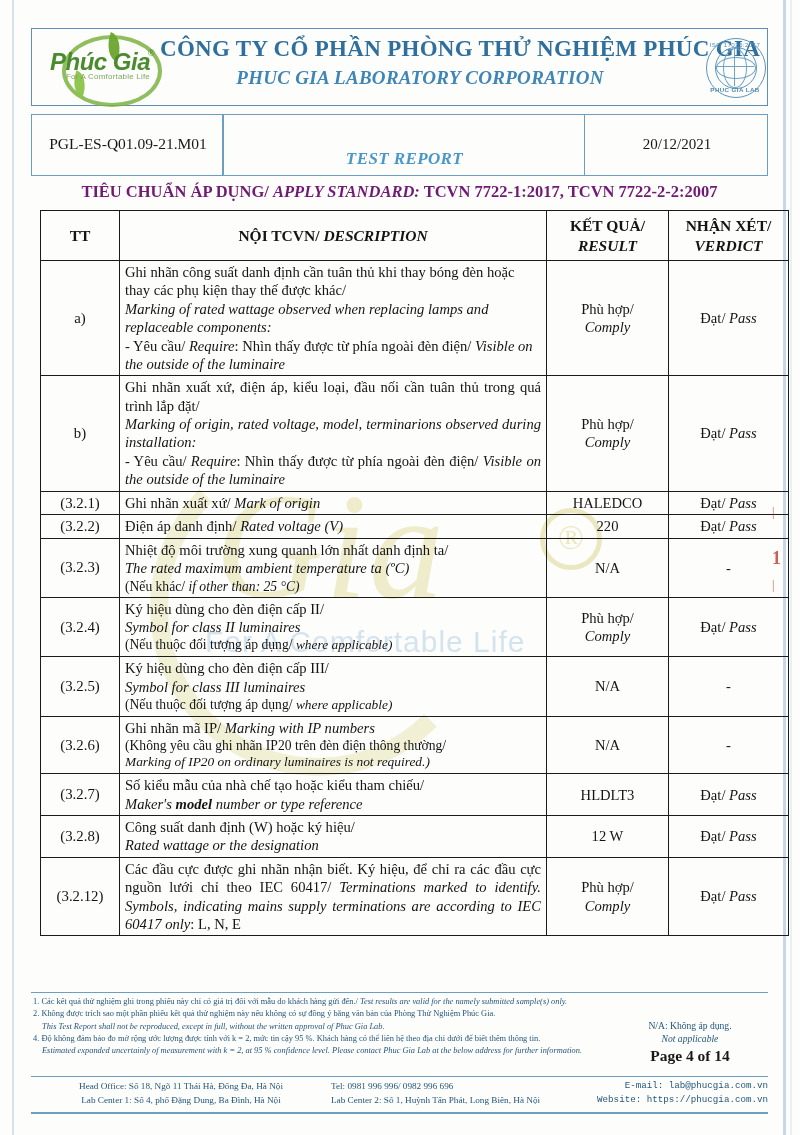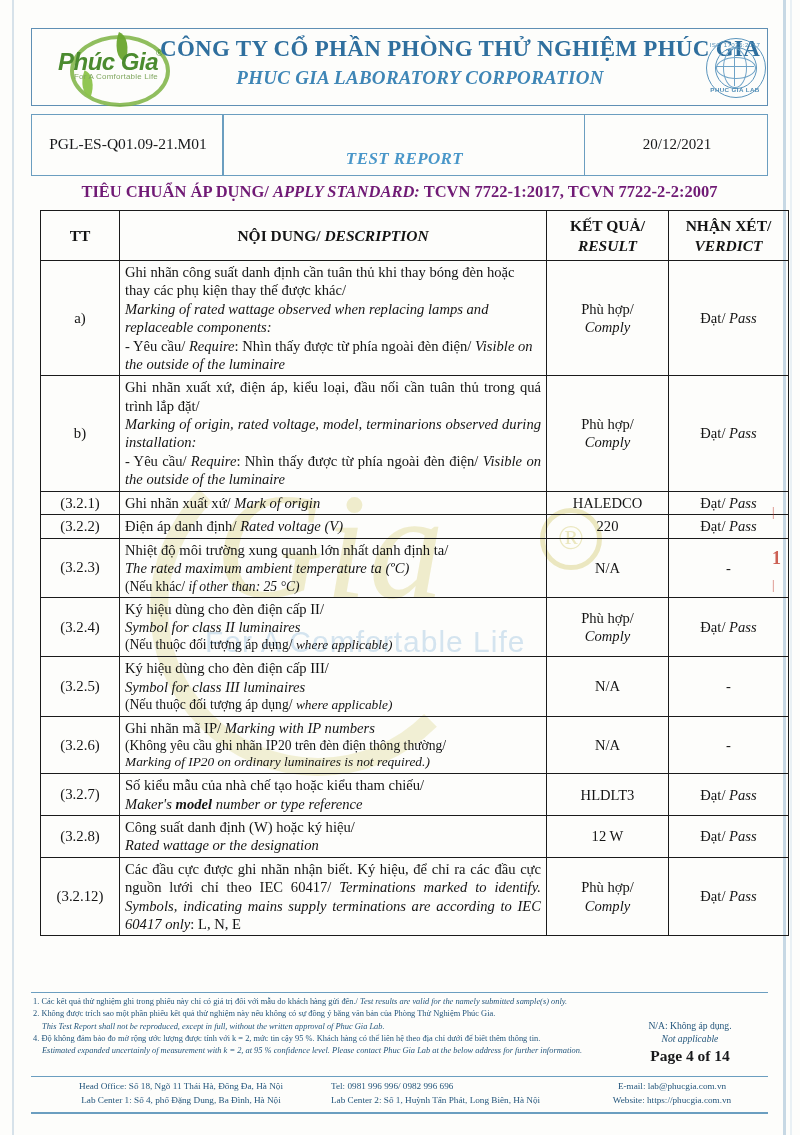--- a/index.html
+++ b/index.html
@@ -97,21 +97,21 @@
   .hdr-box {
     position: absolute;
     left: 31px; top: 28px;
     width: 737px; height: 78px;
     border: 1.6px solid #5f8fb4;
     background: transparent;
     box-sizing: border-box;
   }
   .logo {
     position: absolute;
-    left: 52px; top: 30px;
+    left: 44px; top: 30px;
     width: 128px; height: 74px;
   }
   .logo-ring {
     position: absolute;
     left: 18px; top: 5px;
     width: 92px; height: 64px;
     border: 4px solid #7cb342;
     border-radius: 50%;
     opacity: .85;
   }
@@ -317,21 +317,21 @@
     background: #6b9ec0;
   }
   .addr {
     position: absolute; left: 31px; top: 1079px; width: 737px;
     font-size: 9.2px; color: #24567c; line-height: 1.55;
     font-family: "Liberation Serif", serif;
   }
   .addr-row { display: flex; width: 737px; }
   .addr-c1 { width: 300px; text-align: center; }
   .addr-c2 { width: 245px; text-align: left; }
-  .addr-c3 { width: 192px; text-align: center; }
+  .addr-c3 { width: 192px; text-align: right; font-family: Liberation Mono, monospace; }
   .speck-red { position: absolute; color: #c0392b; font-size: 12px; font-family: "Liberation Serif", serif; opacity: .8;}
 </style>
 </head>
 <body>
 
 <div class="page">
 
   <div class="scan-edge-left"></div>
   <div class="scan-edge-right"></div>
   <div class="scan-edge-right2"></div>
@@ -384,21 +384,21 @@
       <span>TIÊU CHUẨN ÁP DỤNG/</span>
       <i>APPLY STANDARD:</i>
       <span>TCVN 7722-1:2017, TCVN 7722-2-2:2007</span>
     </div>
 
     <table class="tbl">
       <thead>
         <tr>
           <th class="c-tt">TT</th>
           <th class="c-desc">
-            <span>NỘI DUNG/</span>
+            <span>NỘI TCVN/</span>
             <i>DESCRIPTION</i>
           </th>
           <th class="c-res">
             <span class="desc-line">KẾT QUẢ/</span>
             <i class="desc-line">RESULT</i>
           </th>
           <th class="c-ver">
             <span class="desc-line">NHẬN XÉT/</span>
             <i class="desc-line">VERDICT</i>
           </th>

